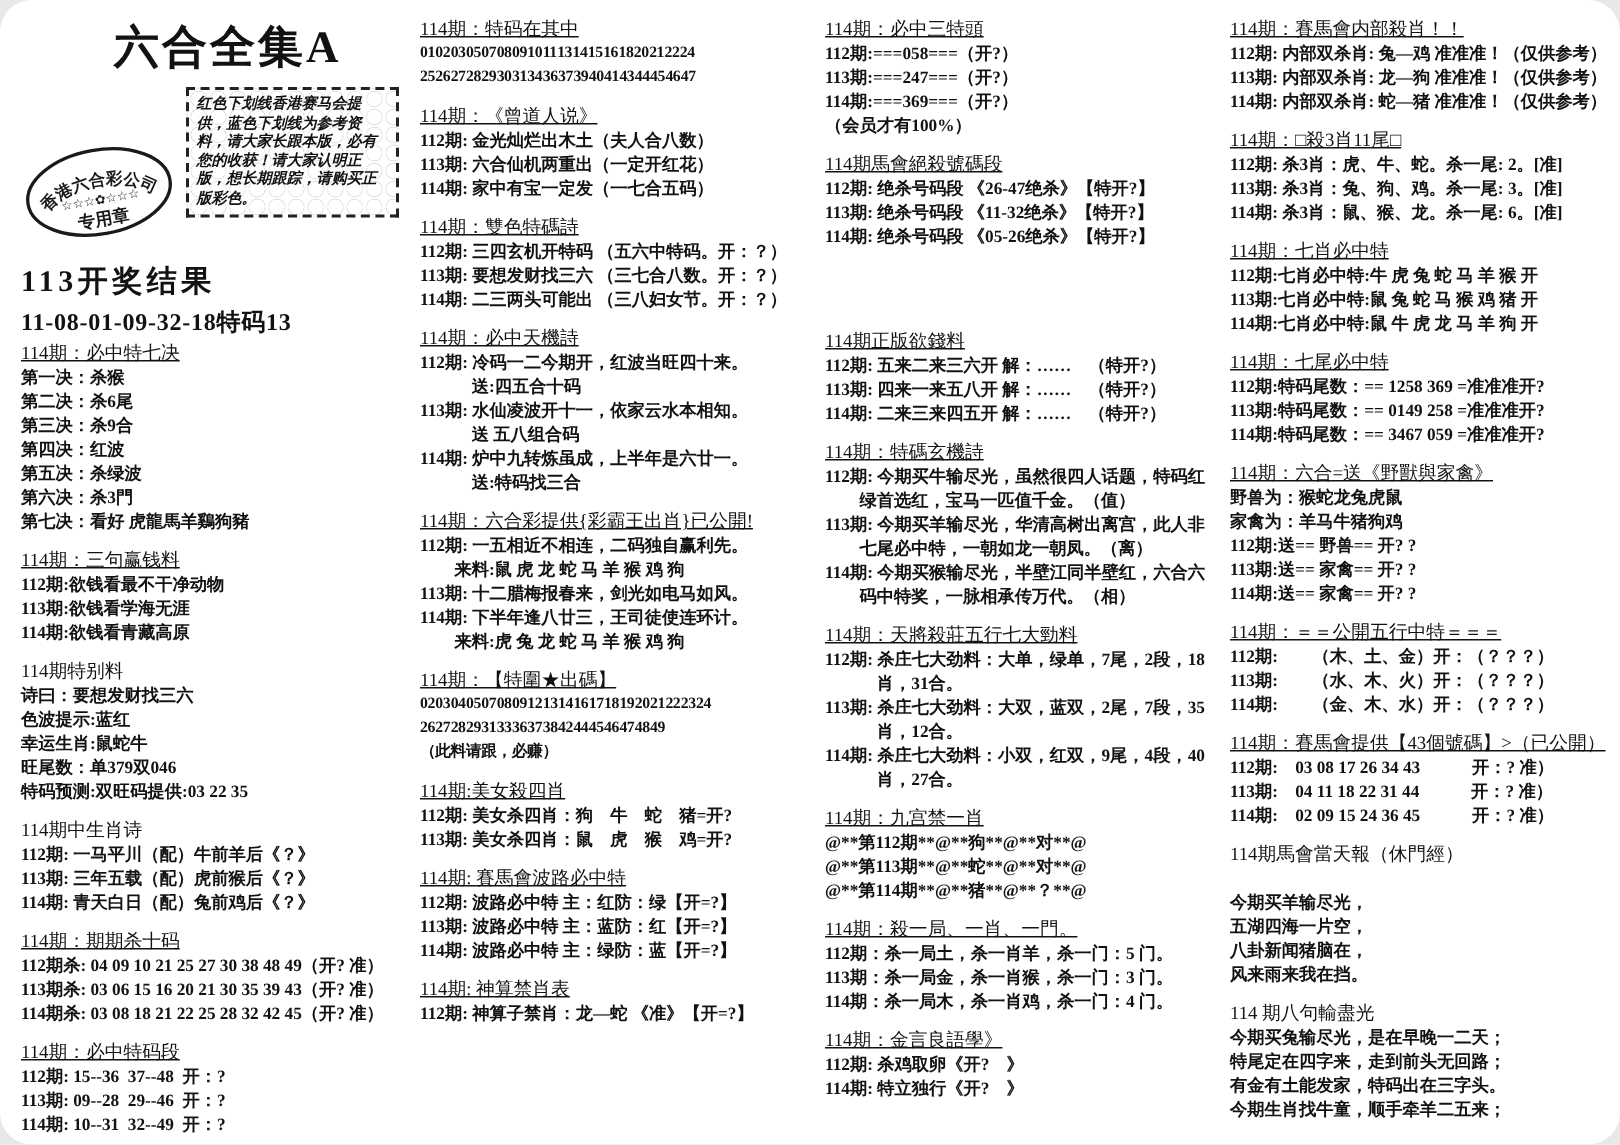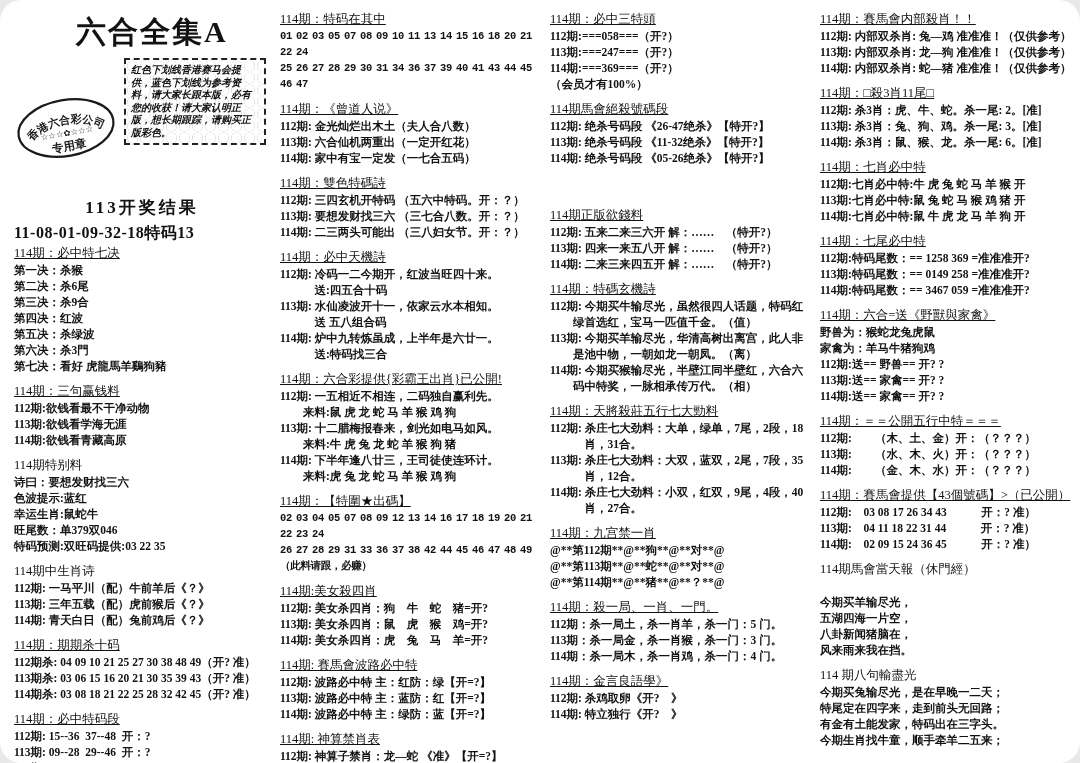--- a/index.html
+++ b/index.html
@@ -4,36 +4,36 @@
 <style>
   html,body{margin:0;padding:0;background:#e8e8e8;}
   .page{position:relative;width:1080px;height:763px;background:#ffffff;overflow:hidden;
         font-family:"Liberation Serif","DejaVu Serif",serif;color:#121212;border-radius:21px;}
   .col{position:absolute;top:0;padding-top:10px;}
   .col1{left:14px;width:256px;padding-top:0;}
   .col2{left:280px;width:258px;}
   .col3{left:550px;width:256px;}
   .col4{left:820px;width:254px;}
   .section{margin-bottom:8px;}
-  .gap-before{margin-top:40px;}
+  .gap-before{margin-top:52px;}
   .sec-title{font-weight:normal;font-size:12.5px;line-height:18px;text-decoration:underline;
              white-space:pre-wrap;}
   .no-underline{text-decoration:none;}
   .sec-line{font-weight:bold;font-size:11.5px;line-height:16px;min-height:16px;white-space:pre-wrap;}
-  .nums .sec-line{font-family:Liberation Mono, monospace;font-size:10.5px;
+  .nums .sec-line{font-family:Liberation Serif, serif;font-size:10.5px;
                   letter-spacing:-0.3px;word-spacing:-2px;}
   
   .doc-title{font-size:30px;font-weight:bold;letter-spacing:2px;margin:14px 0 0 62px;line-height:36px;}
   .header-row{display:flex;align-items:flex-start;margin-top:8px;height:110px;}
   .stamp-wrap{width:104px;margin-top:38px;transform:rotate(-10deg);}
   .notice-box{margin-left:6px;width:128px;border:2px dashed #222;padding:4px 5px;
               font-size:10px;font-weight:bold;line-height:12.5px;
               background-image:radial-gradient(circle,transparent 55%,rgba(0,0,0,0.14) 58%,transparent 66%);
               background-size:13px 12px;font-style:italic;}
-  .result-heading{font-size:17px;font-weight:bold;letter-spacing:3px;margin:28px 0 4px 0;text-align:center;}
+  .result-heading{font-size:20px;font-weight:bold;letter-spacing:3px;margin:6px 0 4px 0;}
   .result-numbers{font-size:16px;font-weight:bold;letter-spacing:0.5px;margin-bottom:0;}
 </style>
 </head>
 <body>
 
 <div class="page">
 
   <div class="col col1">
     <div class="doc-title">六合全集A</div>
 
@@ -124,35 +124,33 @@
         <div class="sec-line">113期: 水仙凌波开十一，依家云水本相知。</div>
         <div class="sec-line">　　　送 五八组合码</div>
         <div class="sec-line">114期: 炉中九转炼虽成，上半年是六廿一。</div>
         <div class="sec-line">　　　送:特码找三合</div>
       </div>
       <div class="section">
         <div class="sec-title">114期：六合彩提供{彩霸王出肖}已公開!</div>
         <div class="sec-line">112期: 一五相近不相连，二码独自赢利先。</div>
         <div class="sec-line">　　来料:鼠 虎 龙 蛇 马 羊 猴 鸡 狗</div>
         <div class="sec-line">113期: 十二腊梅报春来，剑光如电马如风。</div>
-        <div class="sec-line">　　来料:牛 虎 兔 龙 蛇 羊 猴 狗 猪</div>
         <div class="sec-line">114期: 下半年逢八廿三，王司徒使连环计。</div>
         <div class="sec-line">　　来料:虎 兔 龙 蛇 马 羊 猴 鸡 狗</div>
       </div>
       <div class="section nums">
         <div class="sec-title">114期：【特圍★出碼】</div>
         <div class="sec-line">02 03 04 05 07 08 09 12 13 14 16 17 18 19 20 21 22 23 24</div>
         <div class="sec-line">26 27 28 29 31 33 36 37 38 42 44 45 46 47 48 49</div>
         <div class="sec-line">（此料请跟，必赚）</div>
       </div>
       <div class="section">
         <div class="sec-title">114期:美女殺四肖</div>
         <div class="sec-line">112期: 美女杀四肖：狗　牛　蛇　猪=开?</div>
         <div class="sec-line">113期: 美女杀四肖：鼠　虎　猴　鸡=开?</div>
-        <div class="sec-line">114期: 美女杀四肖：虎　兔　马　羊=开?</div>
       </div>
       <div class="section">
         <div class="sec-title">114期: 賽馬會波路必中特</div>
         <div class="sec-line">112期: 波路必中特 主：红防：绿【开=?】</div>
         <div class="sec-line">113期: 波路必中特 主：蓝防：红【开=?】</div>
         <div class="sec-line">114期: 波路必中特 主：绿防：蓝【开=?】</div>
       </div>
       <div class="section">
         <div class="sec-title">114期: 神算禁肖表</div>
         <div class="sec-line">112期: 神算子禁肖：龙—蛇 《准》【开=?】</div>
@@ -176,21 +174,21 @@
         <div class="sec-title">114期正版欲錢料</div>
         <div class="sec-line">112期: 五来二来三六开 解：……　（特开?）</div>
         <div class="sec-line">113期: 四来一来五八开 解：……　（特开?）</div>
         <div class="sec-line">114期: 二来三来四五开 解：……　（特开?）</div>
       </div>
       <div class="section">
         <div class="sec-title">114期：特碼玄機詩</div>
         <div class="sec-line">112期: 今期买牛输尽光，虽然很四人话题，特码红</div>
         <div class="sec-line">　　绿首选红，宝马一匹值千金。（值）</div>
         <div class="sec-line">113期: 今期买羊输尽光，华清高树出离宫，此人非</div>
-        <div class="sec-line">　　是池中物，一朝如龙一朝凤。（离）</div>
+        <div class="sec-line">　　七尾必中特，一朝如龙一朝凤。（离）</div>
         <div class="sec-line">114期: 今期买猴输尽光，半壁江同半壁红，六合六</div>
         <div class="sec-line">　　码中特奖，一脉相承传万代。（相）</div>
       </div>
       <div class="section">
         <div class="sec-title">114期：天將殺莊五行七大勁料</div>
         <div class="sec-line">112期: 杀庄七大劲料：大单，绿单，7尾，2段，18</div>
         <div class="sec-line">　　　肖，31合。</div>
         <div class="sec-line">113期: 杀庄七大劲料：大双，蓝双，2尾，7段，35</div>
         <div class="sec-line">　　　肖，12合。</div>
         <div class="sec-line">114期: 杀庄七大劲料：小双，红双，9尾，4段，40</div>

